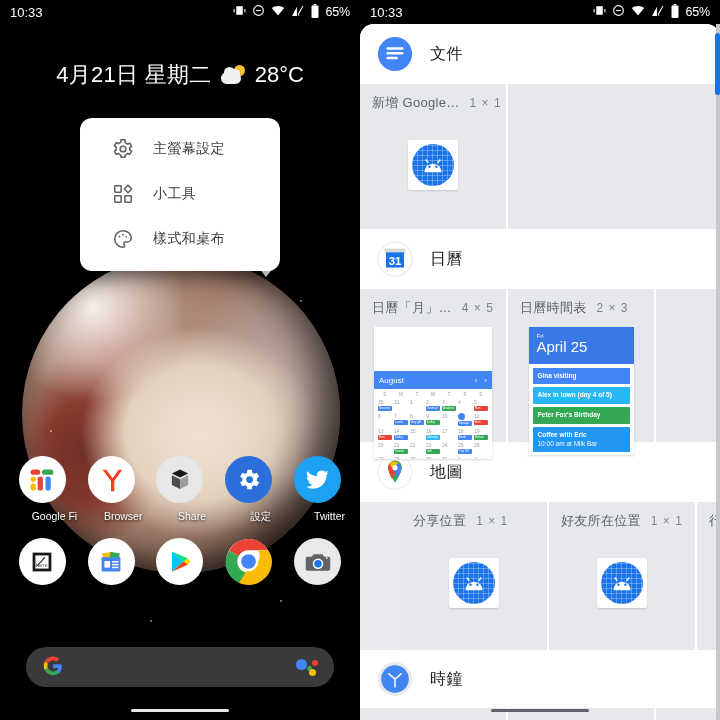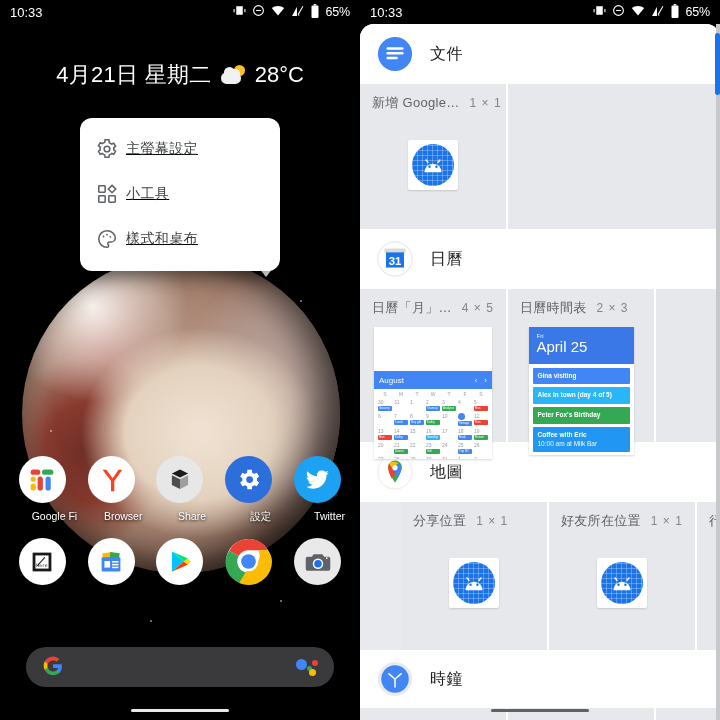--- a/index.html
+++ b/index.html
@@ -91,24 +91,23 @@
   }
   .popup-tail {
     position: absolute; z-index: 19;
     left: 259px; top: 268px;
     width: 0; height: 0;
     border-left: 7px solid transparent;
     border-right: 7px solid transparent;
     border-top: 9px solid #fff;
   }
   .popup-item {
-    display: flex; align-items: center; gap: 8px;
-    height: 45px; padding: 0 16px;
+    display: flex; align-items: center; gap: 19px;
+    height: 45px; padding: 0 32px;
     cursor: pointer;
-    text-decoration: underline;
   }
   .popup-label { font-size: 14px; color: #3c4043; letter-spacing: 0.4px; }
   .pi-icon { width: 22px; height: 22px; flex: none; color: #5f6368; }
   .pi-icon svg { width: 22px; height: 22px; display: block; }
 
   
   .app-grid {
     position: absolute; z-index: 6;
     left: 0; top: 456px; width: 360px;
   }

